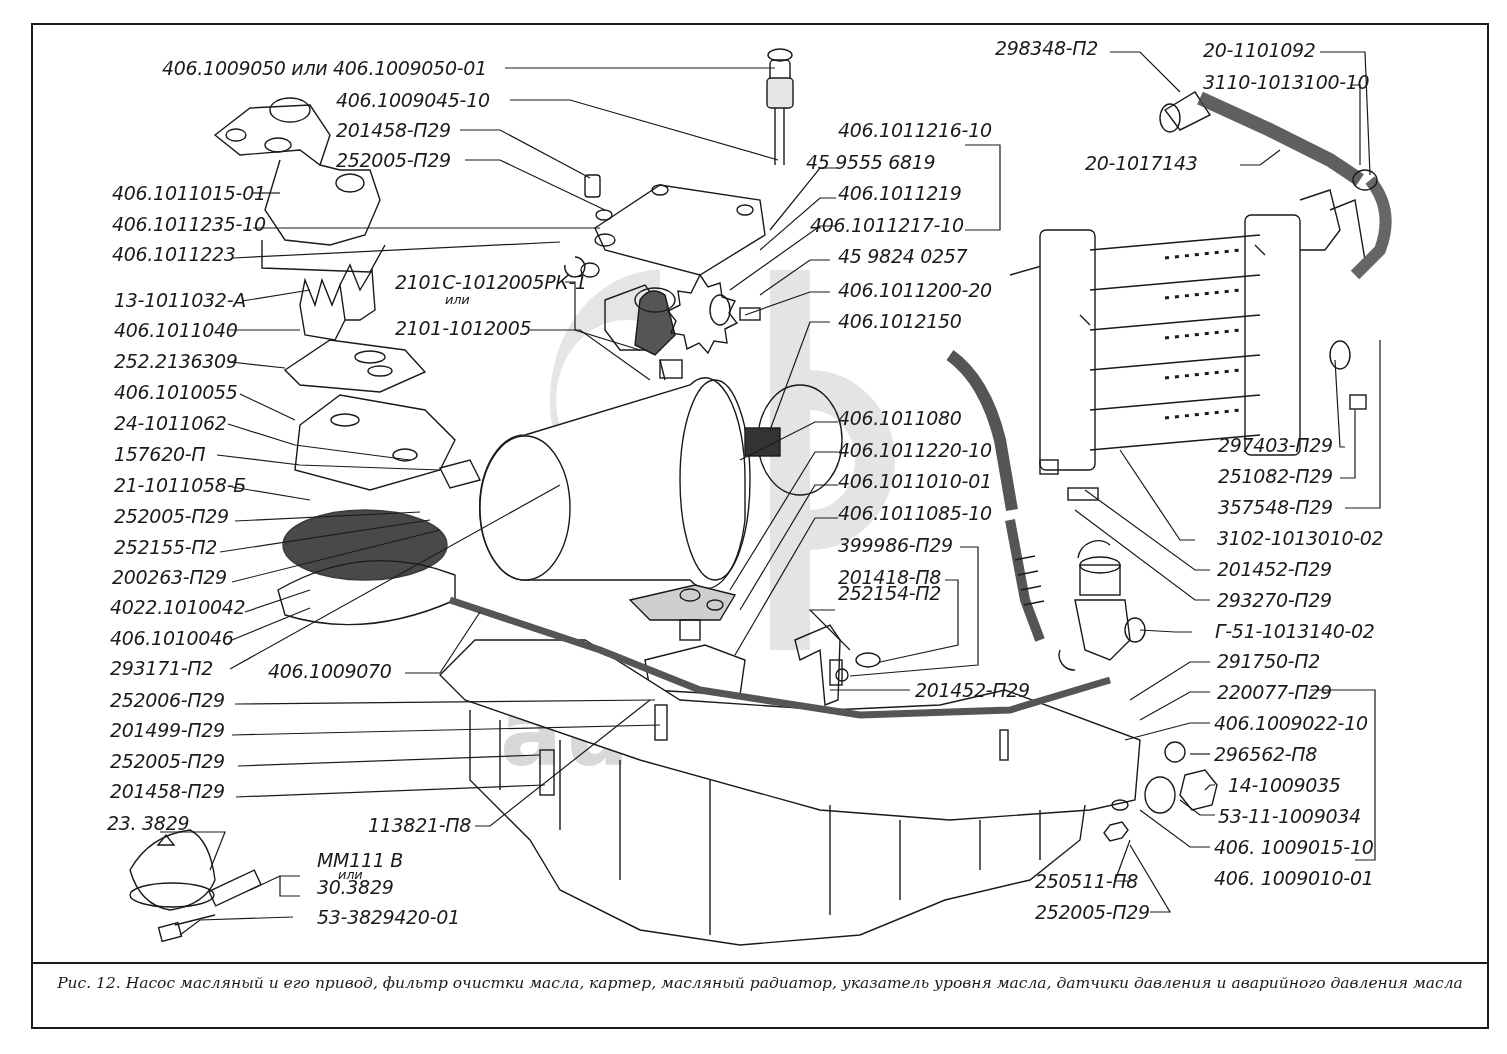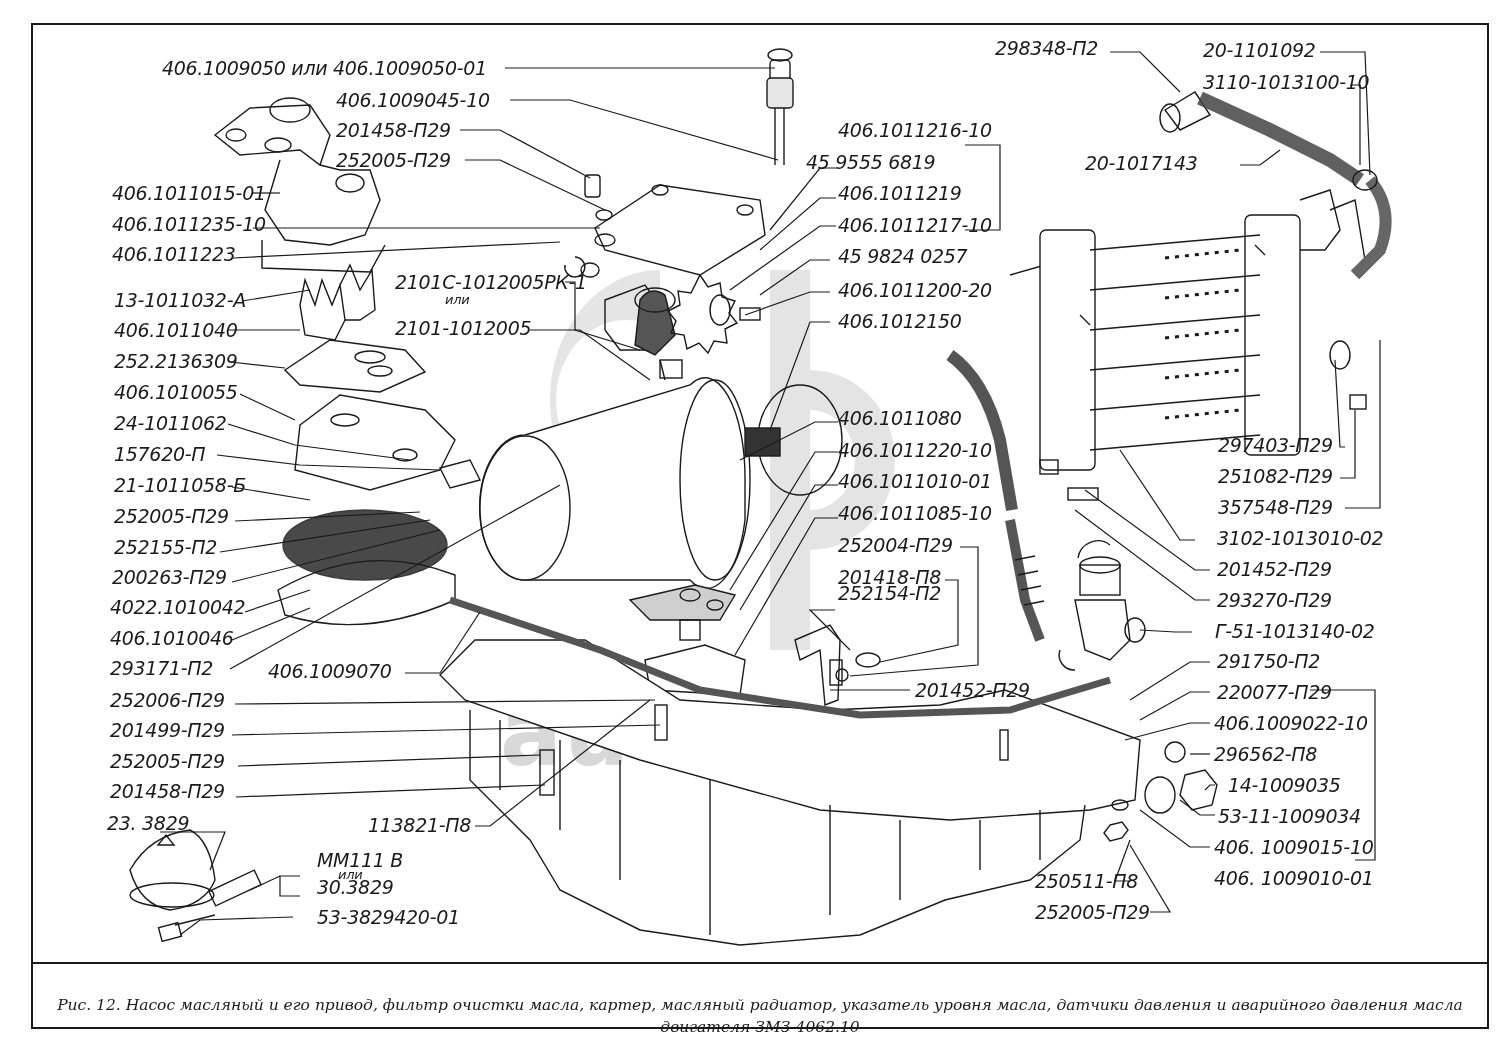--- a/index.html
+++ b/index.html
@@ -2,21 +2,21 @@
 <html><head>
 <meta charset="utf-8">
 <style>
   html, body { margin:0; padding:0; background:#ffffff; }
   body { width:1507px; height:1054px; position:relative; overflow:hidden; font-family:"DejaVu Sans", sans-serif; }
   #frame { position:absolute; left:31px; top:23px; width:1458px; height:1006px; border:2px solid #1a1a1a; box-sizing:border-box; }
   #caption-sep { position:absolute; left:31px; top:962px; width:1458px; height:0; border-top:2px solid #1a1a1a; }
   #canvas { position:absolute; left:0; top:0; }
   .lbl { position:absolute; font-family:"DejaVu Sans", sans-serif; font-style:italic; font-size:19px; color:#1a1a1a; white-space:nowrap; line-height:20px; letter-spacing:-0.3px; }
   .lbl.small { font-size:13px; line-height:13px; }
-  #caption { position:absolute; left:40px; top:972px; width:1440px; text-align:center; font-family:"DejaVu Serif", serif; font-style:italic; font-size:15.5px; color:#1a1a1a; line-height:22px;margin-top:22px; }
+  #caption { position:absolute; left:40px; top:972px; width:1440px; text-align:center; font-family:"DejaVu Serif", serif; font-style:italic; font-size:15.5px; color:#1a1a1a; line-height:22px; }
   .watermark-text { position:absolute; left:500px; top:680px; font-family:"DejaVu Sans", sans-serif; font-weight:bold; font-size:92px; color:#d8d8d8; letter-spacing:2px; }
 </style>
 </head>
 <body>
 
 <div id="frame"></div>
 <div id="caption-sep"></div>
 
 <div class="watermark-text">auto-parts</div>
 
@@ -275,29 +275,29 @@
 <div class="lbl small" style="left:338px;top:868px">или</div>
 <div class="lbl" style="left:317px;top:877px">30.3829</div>
 <div class="lbl" style="left:317px;top:907px">53-3829420-01</div>
 <div class="lbl" style="left:368px;top:815px">113821-П8</div>
 <div class="lbl" style="left:395px;top:272px">2101С-1012005РК-1</div>
 <div class="lbl small" style="left:445px;top:293px">или</div>
 <div class="lbl" style="left:395px;top:318px">2101-1012005</div>
 <div class="lbl" style="left:838px;top:120px">406.1011216-10</div>
 <div class="lbl" style="left:806px;top:152px">45 9555 6819</div>
 <div class="lbl" style="left:838px;top:183px">406.1011219</div>
-<div class="lbl" style="left:838px;top:215px">406.1011217-10</div>
+<div class="lbl" style="left:810px;top:215px">406.1011217-10</div>
 <div class="lbl" style="left:838px;top:246px">45 9824 0257</div>
 <div class="lbl" style="left:838px;top:280px">406.1011200-20</div>
 <div class="lbl" style="left:838px;top:311px">406.1012150</div>
 <div class="lbl" style="left:838px;top:408px">406.1011080</div>
 <div class="lbl" style="left:838px;top:440px">406.1011220-10</div>
 <div class="lbl" style="left:838px;top:471px">406.1011010-01</div>
 <div class="lbl" style="left:838px;top:503px">406.1011085-10</div>
-<div class="lbl" style="left:838px;top:535px">252004-П29</div>
+<div class="lbl" style="left:838px;top:535px">399986-П29</div>
 <div class="lbl" style="left:838px;top:567px">201418-П8</div>
 <div class="lbl" style="left:838px;top:583px">252154-П2</div>
 <div class="lbl" style="left:915px;top:680px">201452-П29</div>
 <div class="lbl" style="left:995px;top:38px">298348-П2</div>
 <div class="lbl" style="left:1203px;top:40px">20-1101092</div>
 <div class="lbl" style="left:1203px;top:72px">3110-1013100-10</div>
 <div class="lbl" style="left:1085px;top:153px">20-1017143</div>
 <div class="lbl" style="left:1218px;top:435px">297403-П29</div>
 <div class="lbl" style="left:1218px;top:466px">251082-П29</div>
 <div class="lbl" style="left:1218px;top:497px">357548-П29</div>
@@ -311,14 +311,13 @@
 <div class="lbl" style="left:1214px;top:744px">296562-П8</div>
 <div class="lbl" style="left:1228px;top:775px">14-1009035</div>
 <div class="lbl" style="left:1218px;top:806px">53-11-1009034</div>
 <div class="lbl" style="left:1214px;top:837px">406. 1009015-10</div>
 <div class="lbl" style="left:1214px;top:868px">406. 1009010-01</div>
 <div class="lbl" style="left:1035px;top:871px">250511-П8</div>
 <div class="lbl" style="left:1035px;top:902px">252005-П29</div>
 
 <div id="caption">
   <div>Рис. 12. Насос масляный и его привод, фильтр очистки масла, картер, масляный радиатор, указатель уровня масла, датчики давления и аварийного давления масла</div>
-  <div>двигателя ЗМЗ-4062.10</div>
 </div>
 
 </body></html>

